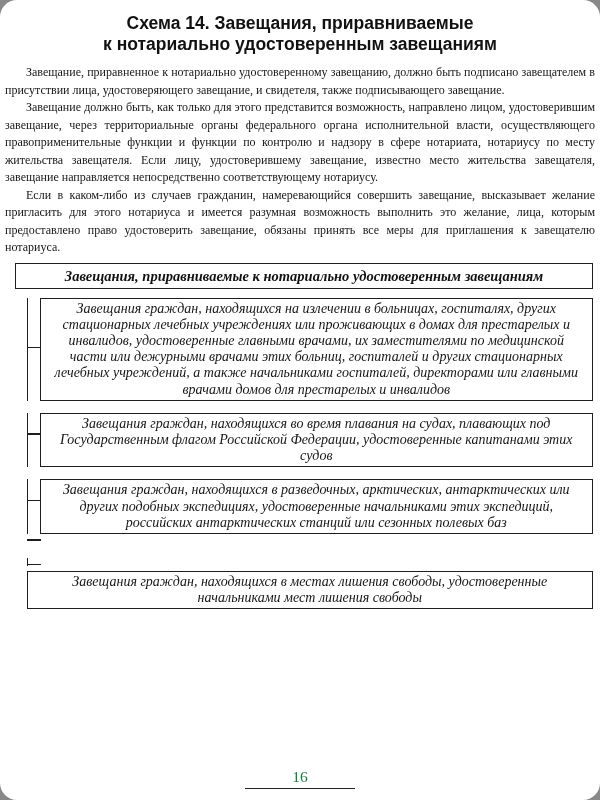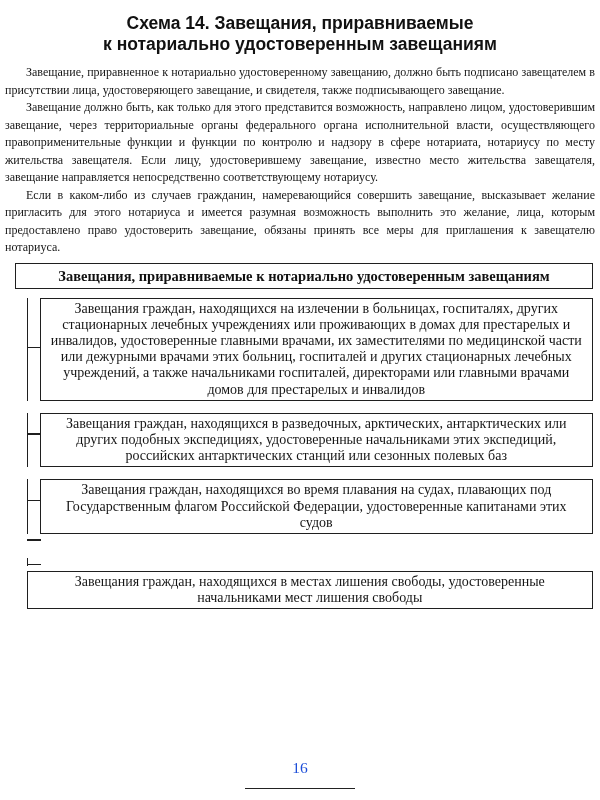--- a/index.html
+++ b/index.html
@@ -11,20 +11,21 @@
     position: relative;
     width: 600px;
     height: 800px;
     margin: 0 auto;
     background: #ffffff;
     color: #1a1a1a;
     font-family: "Liberation Serif", serif;
     overflow: hidden;
     box-sizing: border-box;
     padding: 0 5px;
+    border-radius: 17px;
   }
   .title {
     margin: 13px 0 9px 0;
     text-align: center;
     font-family: "Liberation Sans", sans-serif;
     font-weight: 700;
     font-size: 17.5px;
     line-height: 21px;
     white-space: pre-line;
     color: #111;
@@ -32,20 +33,21 @@
   .body-para {
     margin: 0;
     font-size: 12px;
     line-height: 17.5px;
     text-align: justify;
     text-indent: 21px;
     color: #161616;
   }
   .diagram {
     margin: 6px 2px 0 10px;
+    font-style: italic;
   }
   .diagram-header {
     border: 1.5px solid #1f1f1f;
     text-align: center;
     font-weight: 700;
     font-size: 14.5px;
     line-height: 17px;
     padding: 4px 6px 3px 6px;
     color: #111;
   }
@@ -101,23 +103,23 @@
     position: absolute;
     left: 0;
     right: 0;
     bottom: 11px;
     text-align: center;
   }
   .page-number-wrap {
     display: inline-block;
     width: 110px;
     border-bottom: 1.5px solid #222;
-    padding-bottom: 11px;
+    padding-bottom: 2px;
     font-size: 15.5px;
-    color: #1d4ed8;
+    color: #15803d;
   }
 </style>
 </head>
 <body>
 
 <div class="page">
 
   <h1 class="title">Схема 14. Завещания, приравниваемые
 к нотариально удостоверенным завещаниям</h1>
 
@@ -133,26 +135,26 @@
 
     <div class="diagram-body">
 
       <div class="drow">
         <div class="gutter"></div>
         <div class="dbox">Завещания граждан, находящихся на излечении в больницах, госпиталях, других стационарных лечебных учреждениях или проживающих в домах для престарелых и инвалидов, удостоверенные главными врачами, их заместителями по медицинской части или дежурными врачами этих больниц, госпиталей и других стационарных лечебных учреждений, а также начальниками госпиталей, директорами или главными врачами домов для престарелых и инвалидов</div>
       </div>
 
       <div class="drow">
         <div class="gutter"></div>
-        <div class="dbox">Завещания граждан, находящихся в разведочных, арктических, антарктических или других подобных экспедициях, удостоверенные начальниками этих экспедиций, российских антарктических станций или сезонных полевых баз</div>
+        <div class="dbox">Завещания граждан, находящихся во время плавания на судах, плавающих под Государственным флагом Российской Федерации, удостоверенные капитанами этих судов</div>
       </div>
 
       <div class="drow">
         <div class="gutter"></div>
-        <div class="dbox">Завещания граждан, находящихся во время плавания на судах, плавающих под Государственным флагом Российской Федерации, удостоверенные капитанами этих судов</div>
+        <div class="dbox">Завещания граждан, находящихся в разведочных, арктических, антарктических или других подобных экспедициях, удостоверенные начальниками этих экспедиций, российских антарктических станций или сезонных полевых баз</div>
       </div>
 
       <div class="drow">
         <div class="gutter"></div>
       </div>
 
       <div class="drow">
         <div class="gutter"></div>
         <div class="dbox">Завещания граждан, находящихся в местах лишения свободы, удостоверенные начальниками мест лишения свободы</div>
       </div>

